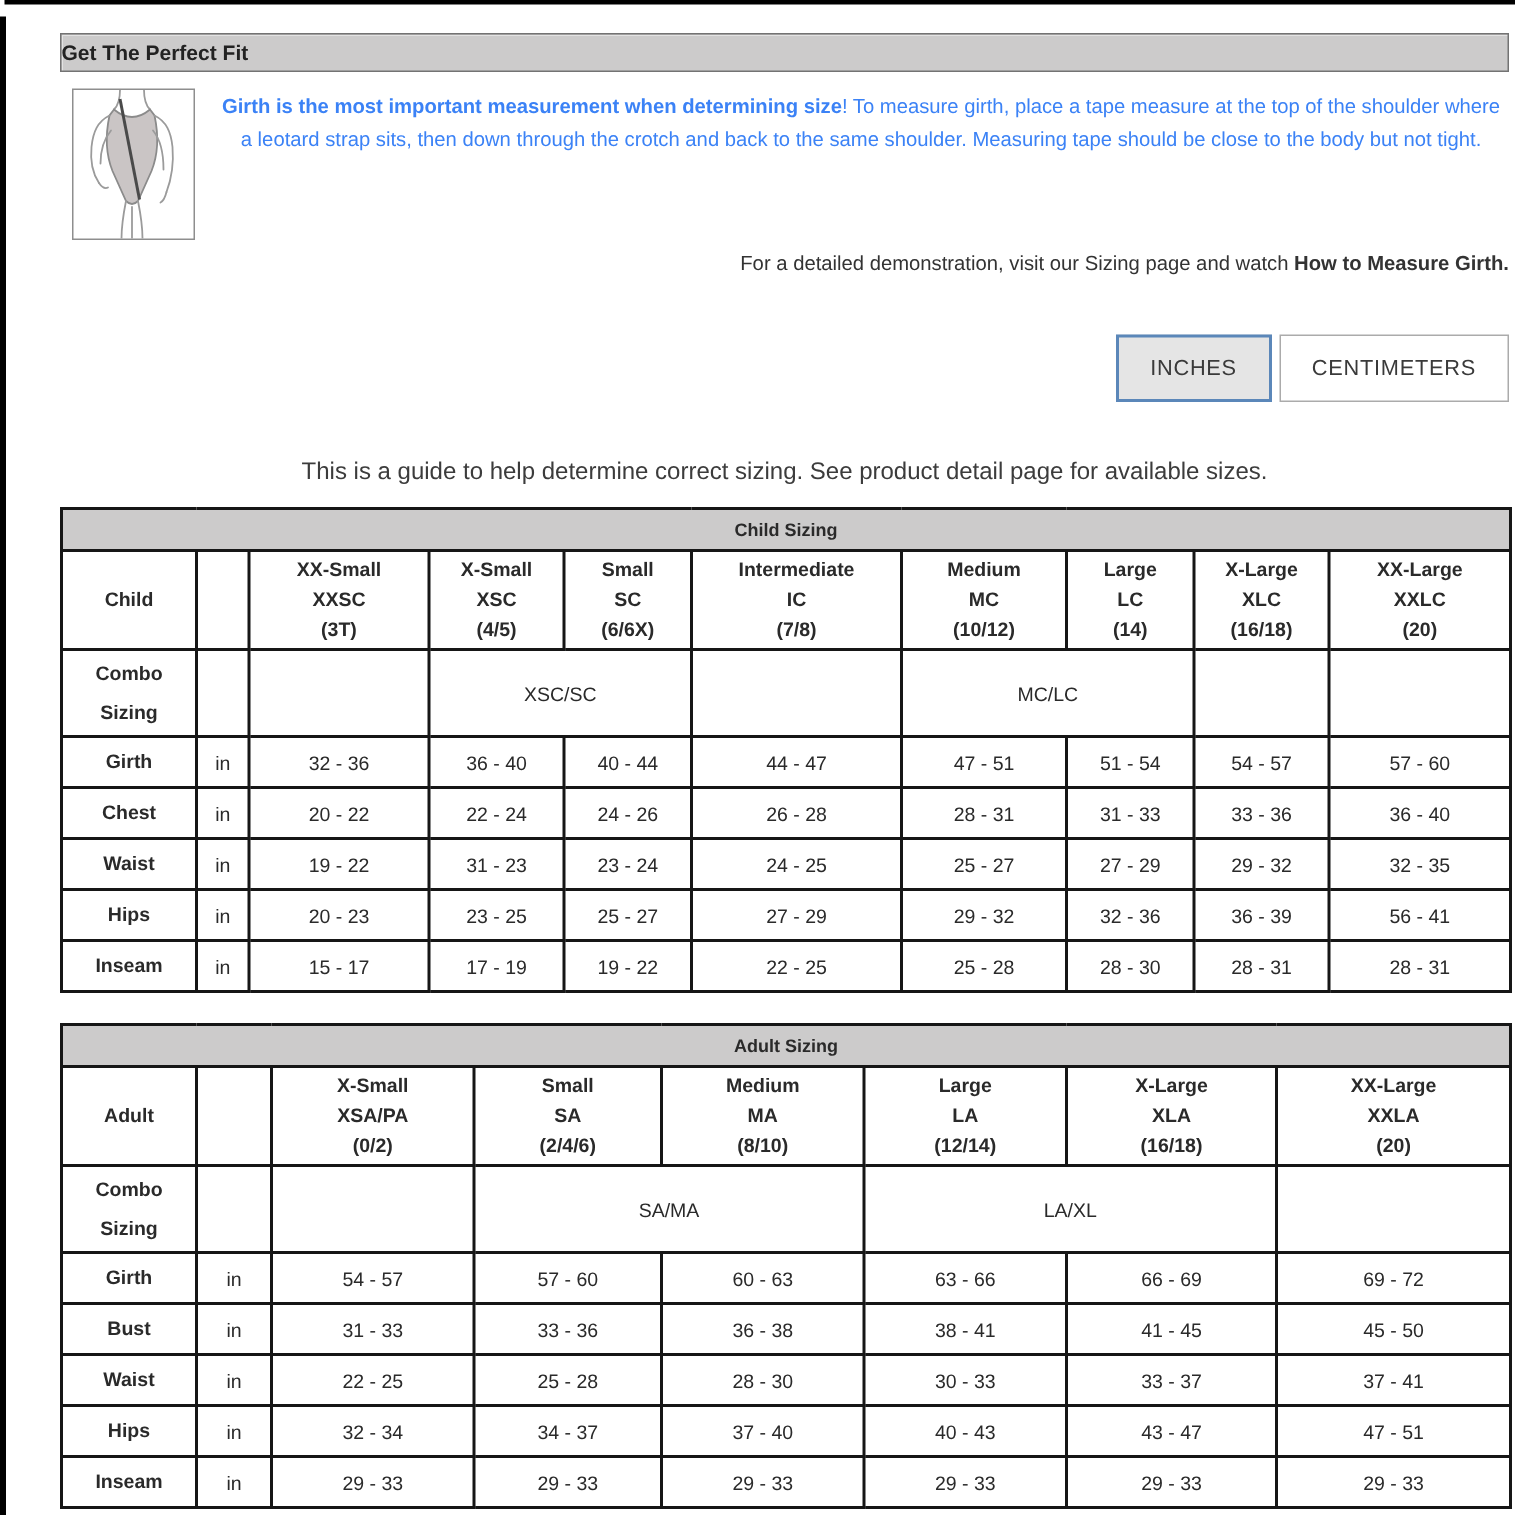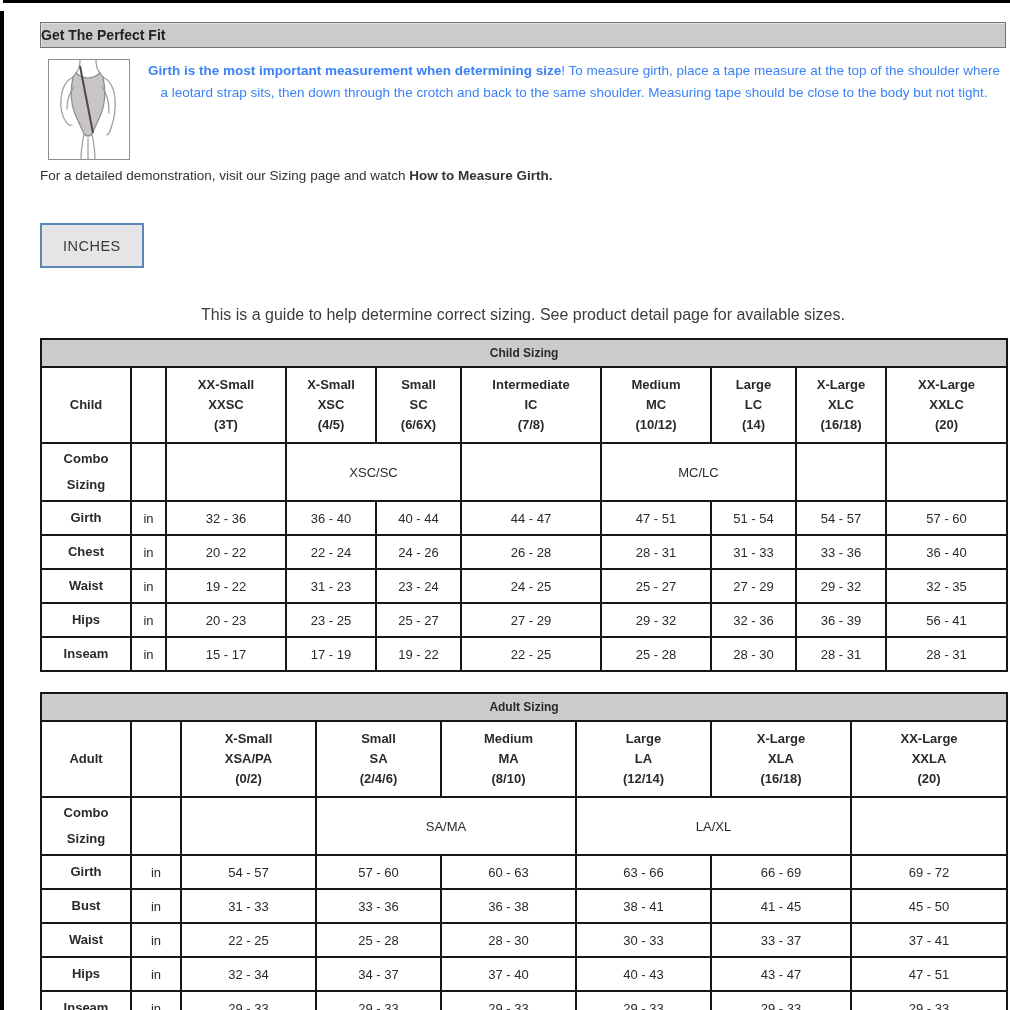--- a/index.html
+++ b/index.html
@@ -28,23 +28,23 @@
   .intro-row { display:flex; margin-top:11px; }
   .figure-box {
     width:82px; height:101px; flex:none;
     border:1px solid #8e8e8e; margin-left:8px;
     background:#fff;
   }
   .intro-text {
     flex:1; padding:1px 2px 0 14px;
     text-align:center; font-size:13.5px; line-height:22px; color:#3b82f6;
   }
-  .demo-line { margin-top:8px; text-align:left; font-size:13.5px; color:#333; }
-
-  .btn-row { margin-top:40px; display:flex; justify-content:space-between; gap:5px; }
+  .demo-line { margin-top:8px; text-align:right; font-size:13.5px; color:#333; }
+
+  .btn-row { margin-top:40px; display:flex; justify-content:flex-end; gap:5px; }
   .unit-btn {
     font-family:"Liberation Sans", sans-serif;
     font-size:14.5px; letter-spacing:0.5px; color:#3a3a3a;
     height:45px; padding:0 21px;
     background:#ffffff; border:1px solid #ababab;
     cursor:pointer;
   }
   .unit-btn.selected { background:#e5e5e5; border:2px solid #5b87b9; }
 
   .guide-note { margin-top:38px; text-align:center; font-size:16px; color:#3c3c3c; }
@@ -54,21 +54,21 @@
     margin-top:14px;
   }
   table.size-table.adult { margin-top:20px; }
   .size-table td {
     border:2px solid #161616;
     text-align:center; vertical-align:middle;
     font-size:13px; color:#2a2a2a;
     padding:2px; overflow:hidden;
   }
   td.tbl-title { background:#cccbcb; font-weight:bold; font-size:12px; height:28px; }
-  tr.head-row td { height:76px; font-weight:bold; line-height:20px; }
+  tr.head-row td { height:66px; font-weight:bold; line-height:20px; }
   tr.combo-row td { height:56px; }
   tr.data-row td { height:34px; }
   td.row-label { font-weight:bold; line-height:26px; }
   td.unit-cell { font-weight:normal; }
 </style>
 </head>
 <body>
 
 <div class="top-edge"></div>
 <div class="left-edge"></div>
@@ -109,20 +109,21 @@
       <b>Girth is the most important measurement when determining size</b><span>! To measure girth, place a tape measure at the top of the shoulder where a leotard strap sits, then down through the crotch and back to the same shoulder. Measuring tape should be close to the body but not tight.</span>
     </div>
   </div>
 
   <div class="demo-line">
     <span>For a detailed demonstration, visit our Sizing page and watch </span><b>How to Measure Girth.</b>
   </div>
 
   <div class="btn-row">
     <button class="unit-btn selected">INCHES</button>
+    <button class="unit-btn">CENTIMETERS</button>
   </div>
 
   <div class="guide-note">This is a guide to help determine correct sizing. See product detail page for available sizes.</div>
 
   <table class="size-table child">
     <colgroup>
       <col style="width:90px">
         <col style="width:35px">
         <col style="width:120px">
         <col style="width:90px">

